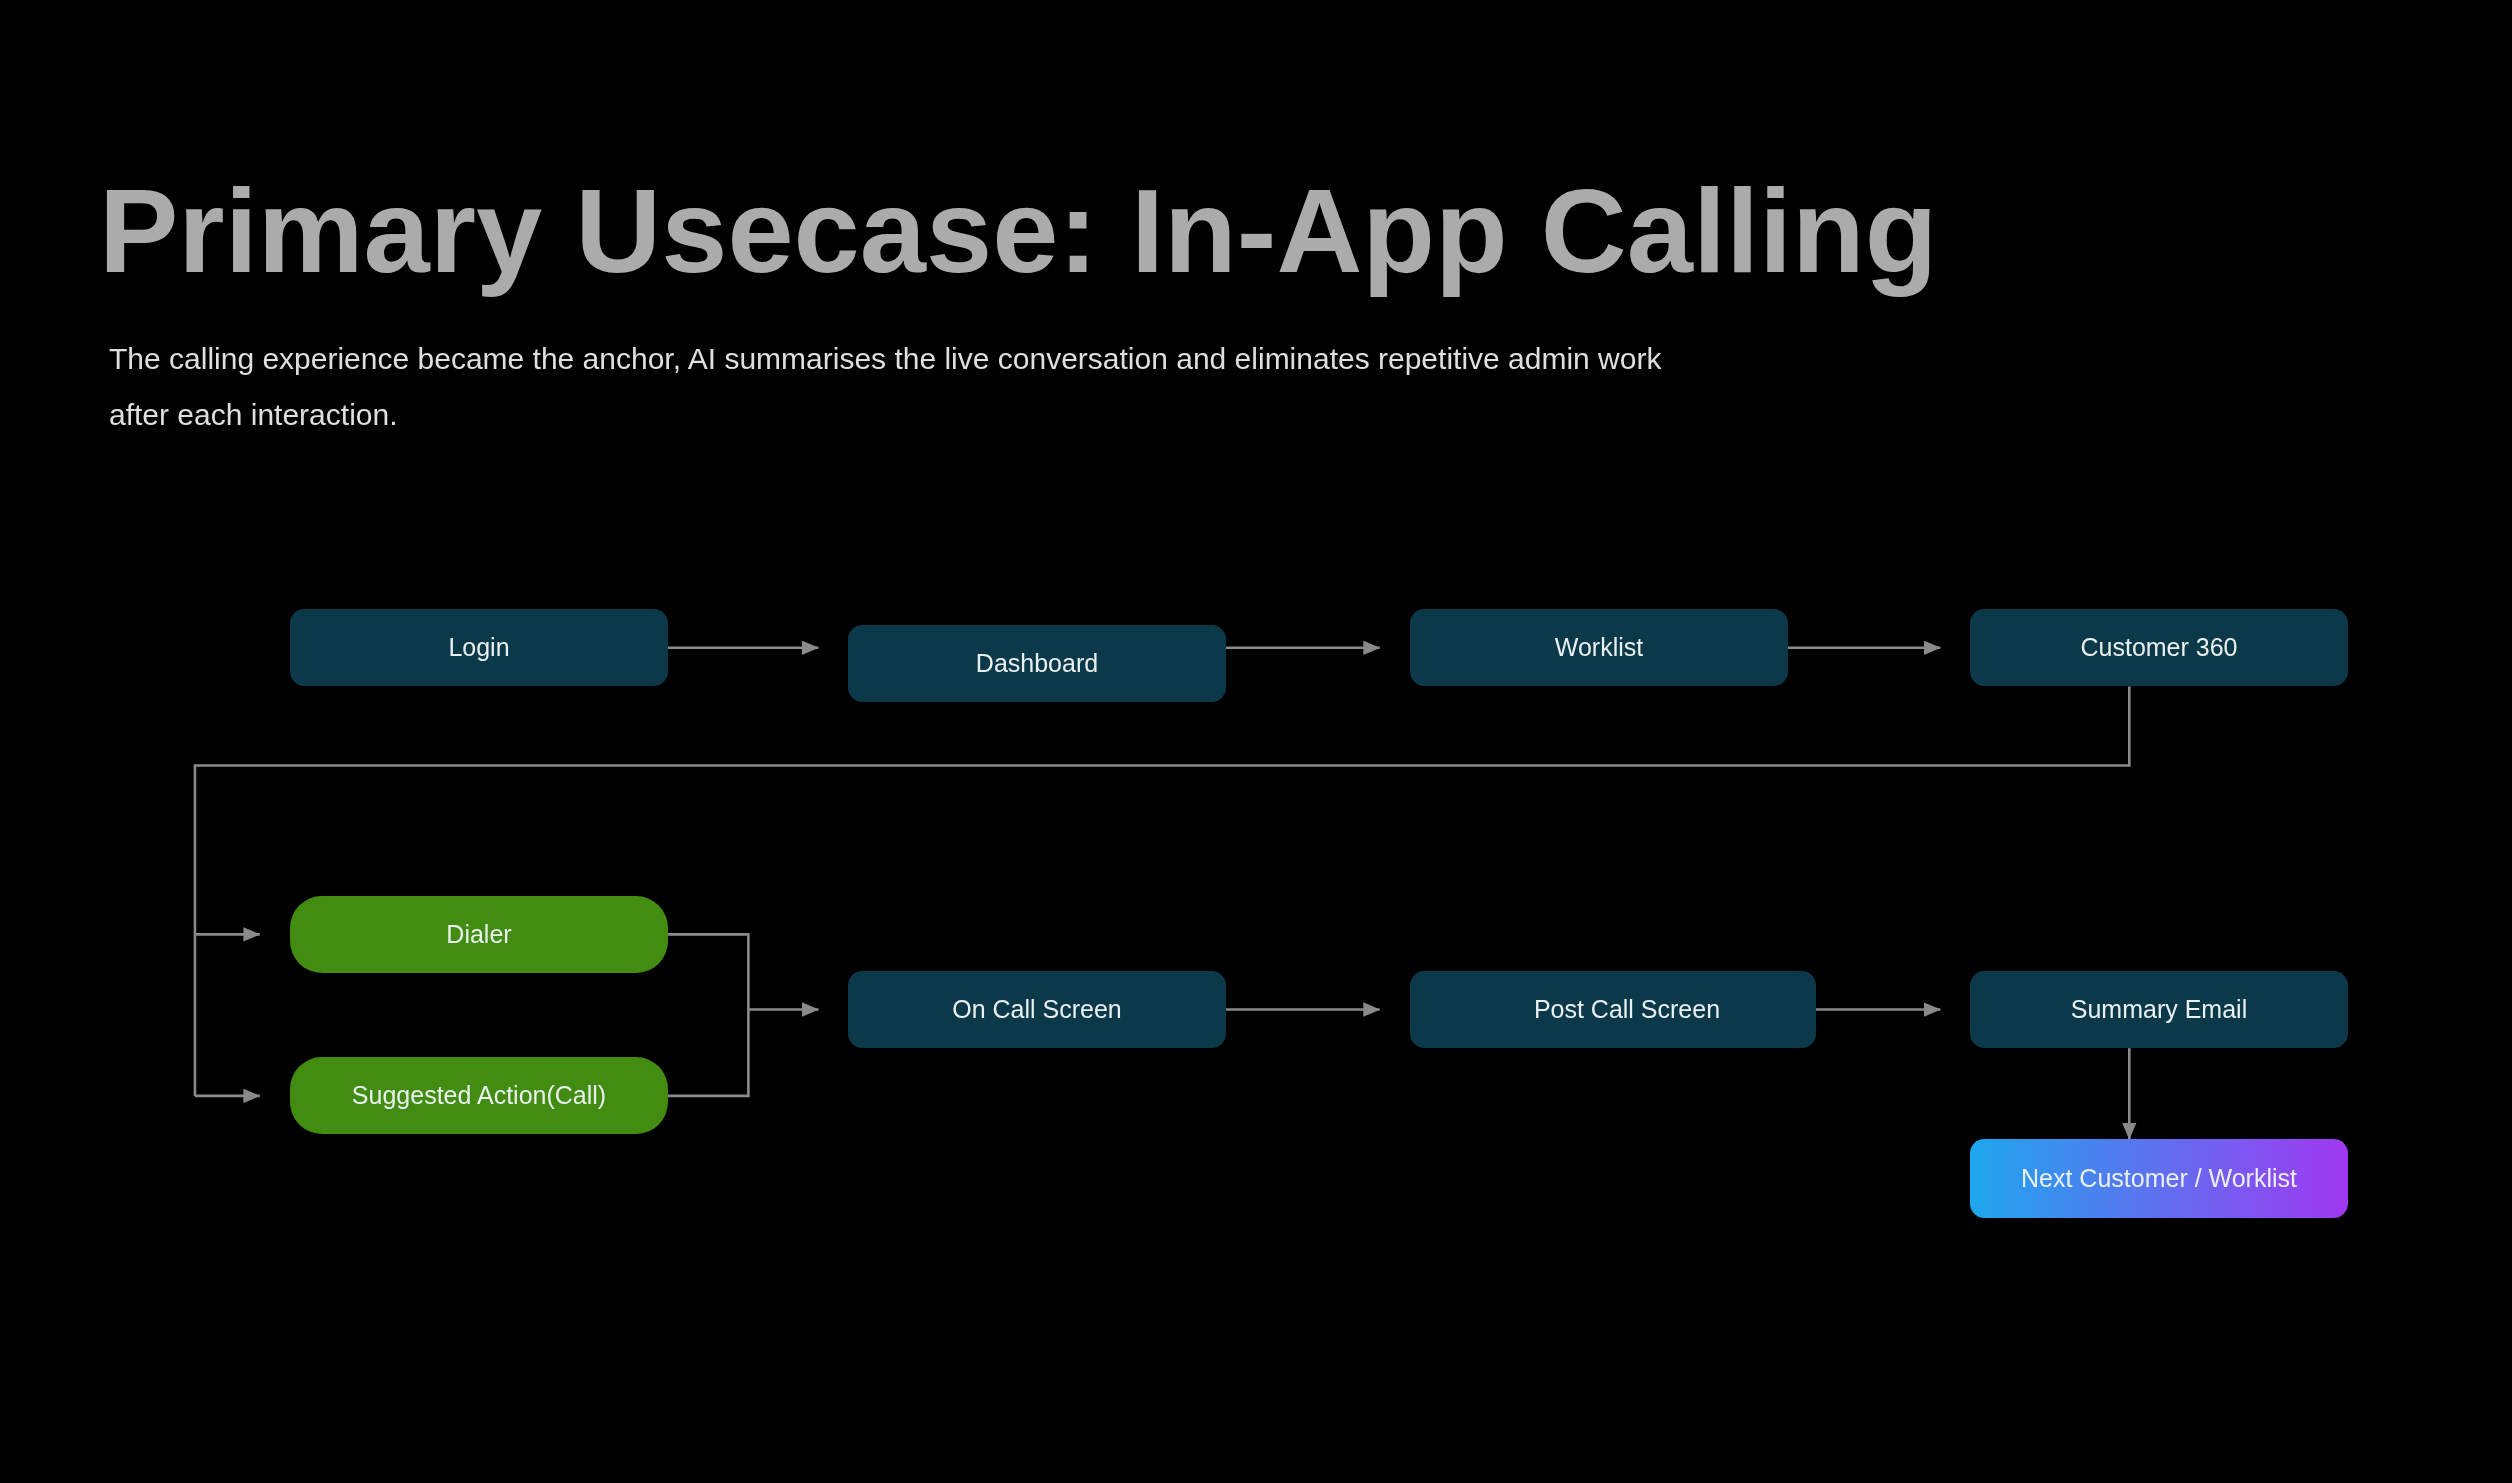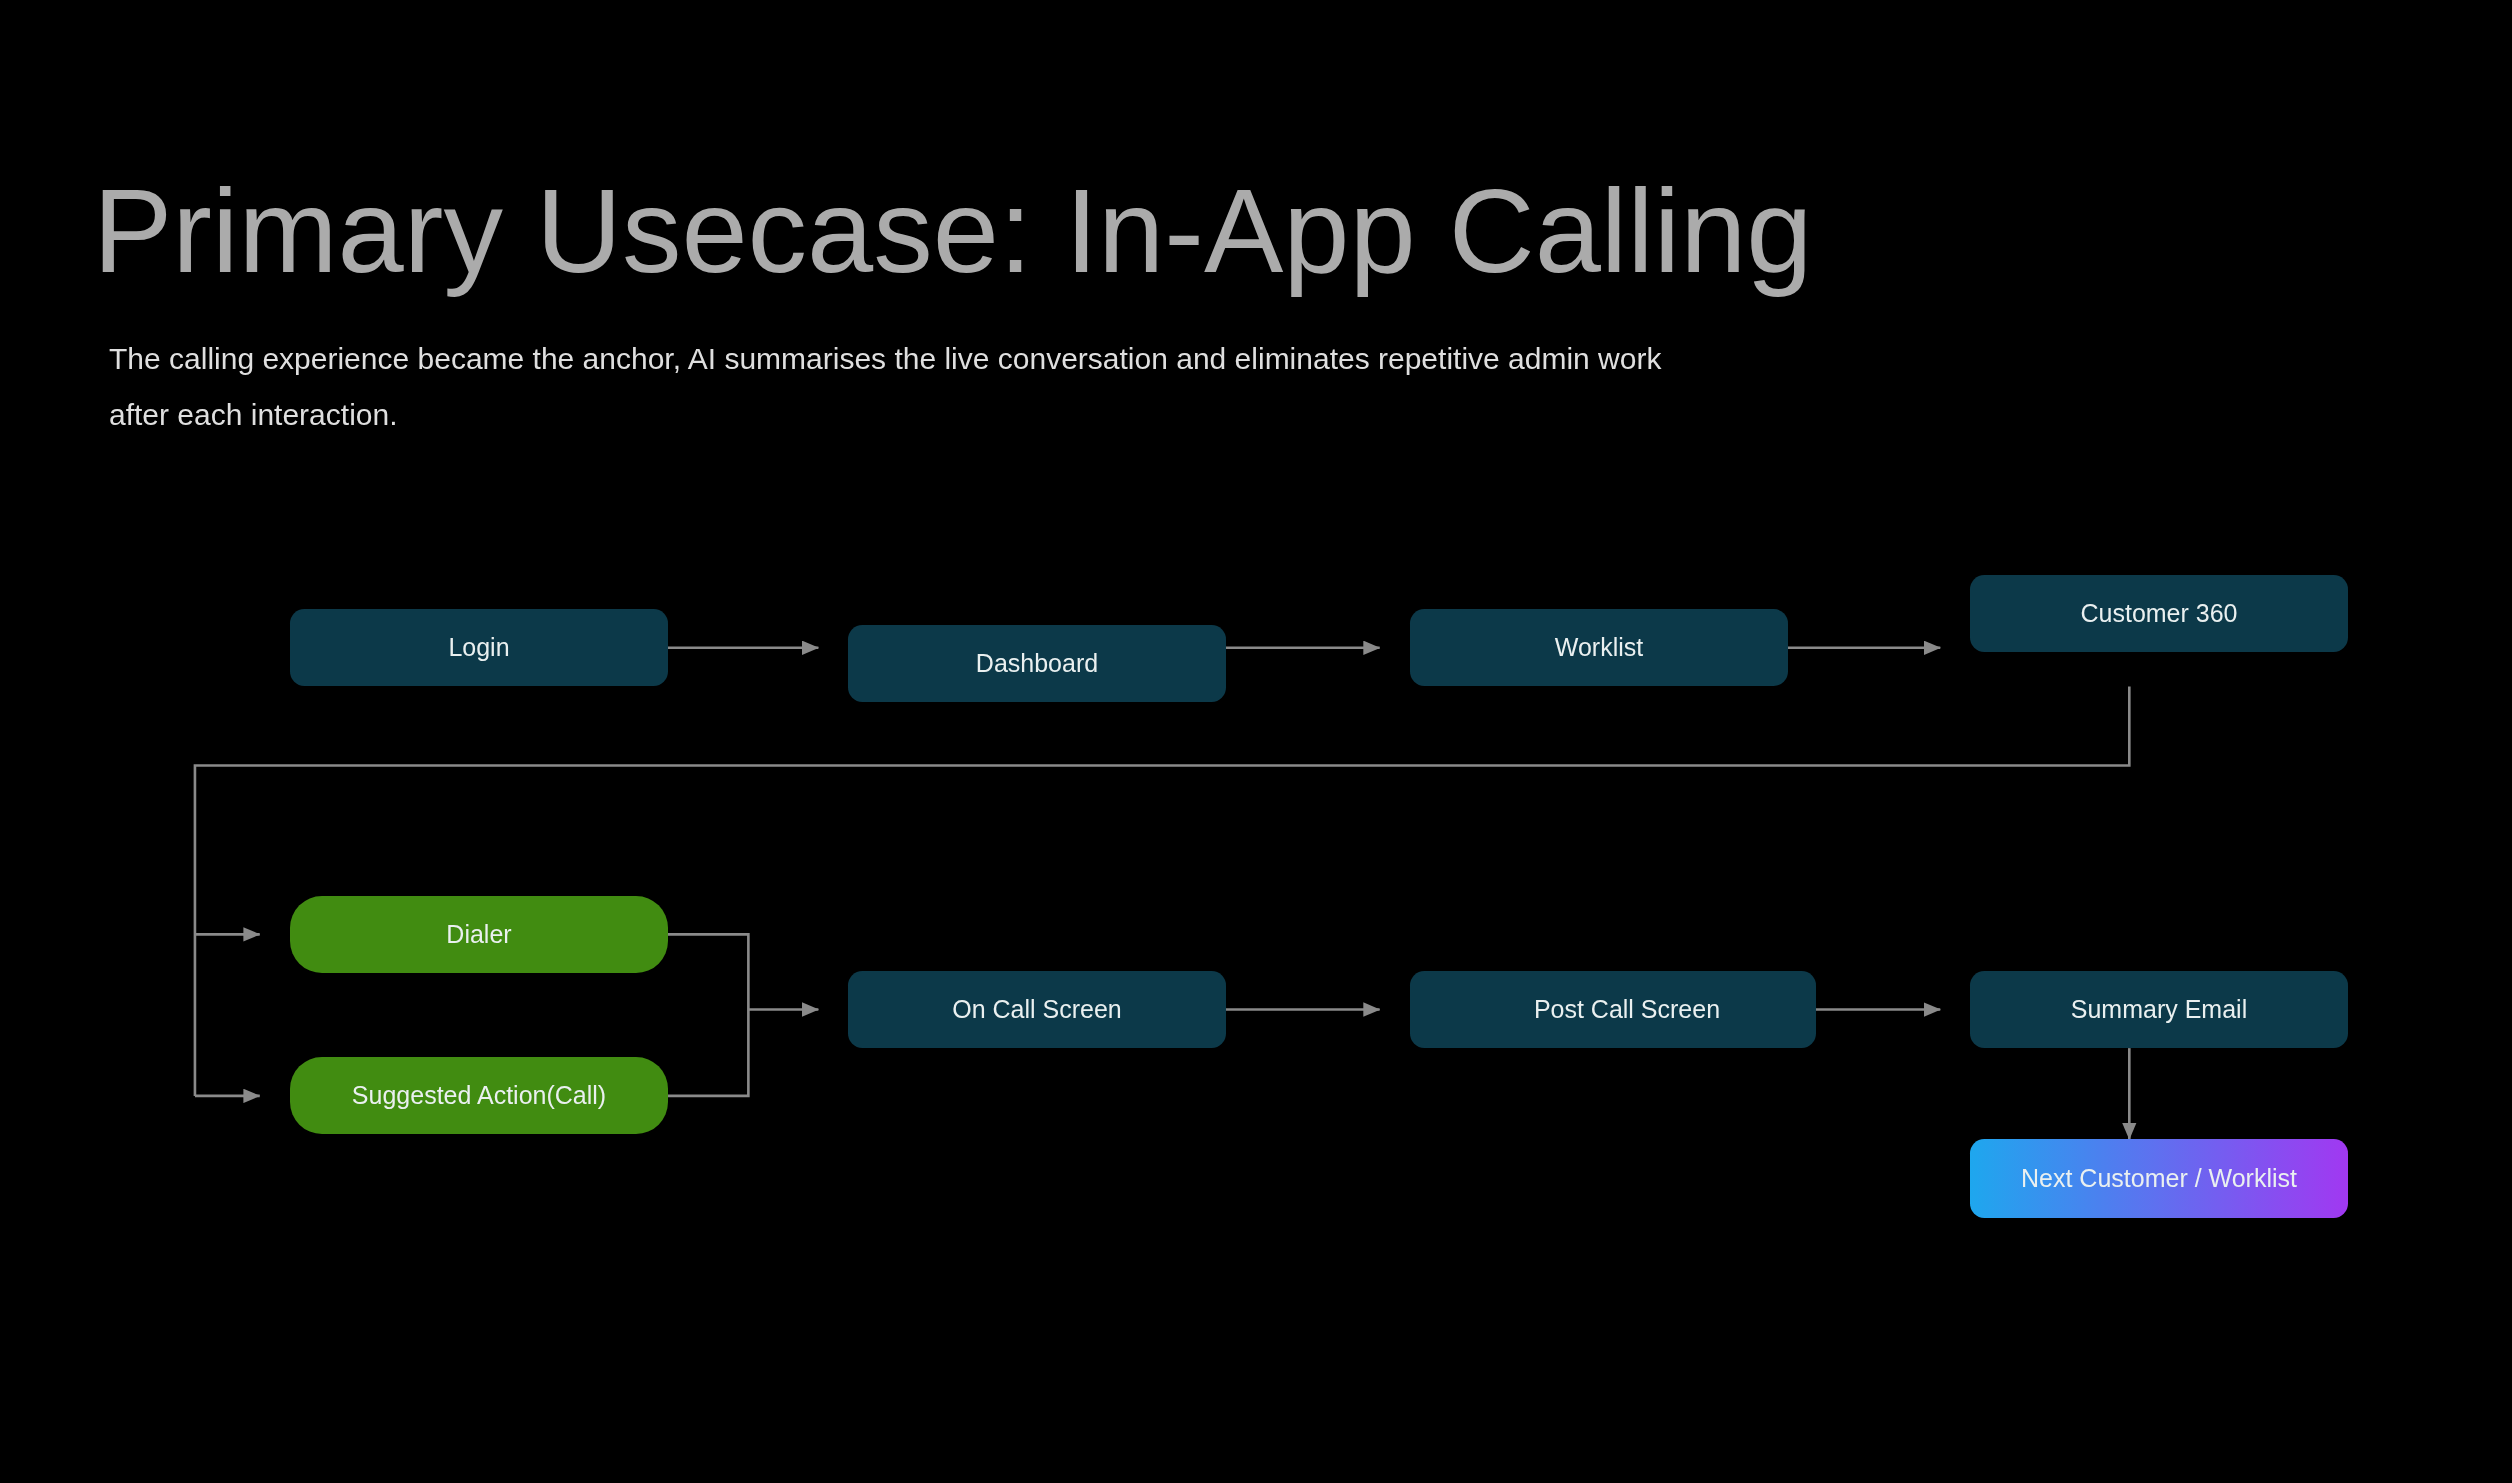--- a/index.html
+++ b/index.html
@@ -7,23 +7,23 @@
     width: 2512px; height: 1484px;
     background: var(--background, #000);
     overflow: hidden;
     font-family: "Liberation Sans", sans-serif;
     position: relative;
   }
   .canvas { position: absolute; inset: 0; }
 
   .title {
     position: absolute;
-    left: 93px; top: 162px;
+    left: 99px; top: 162px;
     font-size: 119px;
-    font-weight: 400;
+    font-weight: 700;
     letter-spacing: 0px;
     color: var(--title-text, #ababab);
     white-space: nowrap;
   }
   .subtitle {
     position: absolute;
     left: 109px; top: 331px;
     font-size: 30px;
     font-weight: 400;
     color: var(--subtitle-text, #dfdfdf);
@@ -48,21 +48,21 @@
   .node.highlight { background: var(--node-highlight-fill, #418c11); border-radius: 32px; }
   .node.gradient {
     background: linear-gradient(90deg, var(--gradient-start, #1ea7ee), var(--gradient-end, #a138f1));
     height: 79px;
   }
 
   
   .pos-login        { left: 260px;  top: 609px;  }
   .pos-dashboard    { left: 818px; top: 625px;  }
   .pos-worklist     { left: 1380px; top: 609px;  }
-  .pos-customer360  { left: 1940px; top: 575px;  }
+  .pos-customer360  { left: 1940px; top: 609px;  }
   .pos-dialer       { left: 260px;  top: 896px; }
   .pos-suggested    { left: 260px;  top: 1057px; }
   .pos-oncall       { left: 818px; top: 971px; }
   .pos-postcall     { left: 1380px; top: 971px; padding-left: 28px; }
   .pos-summary      { left: 1940px; top: 971px; }
   .pos-next         { left: 1940px; top: 1139px; }
 </style>
 </head>
 <body>
 

